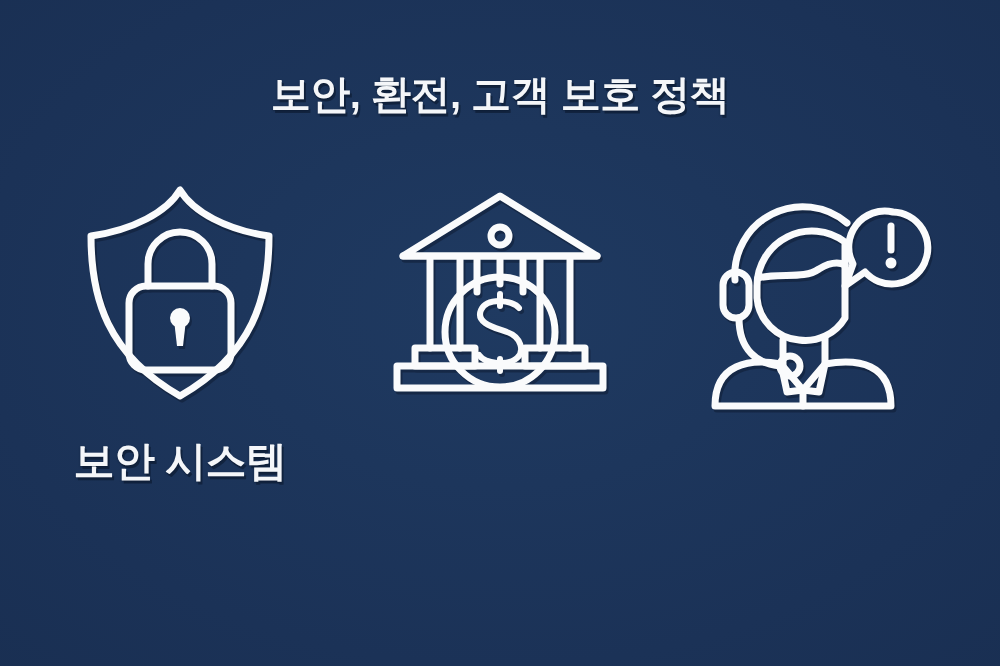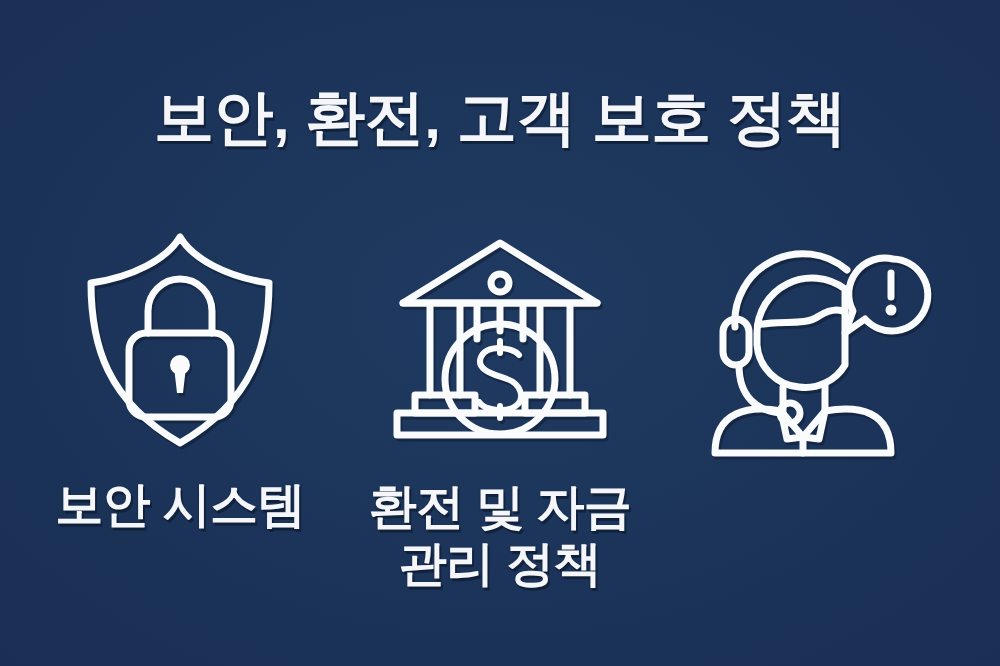--- a/index.html
+++ b/index.html
@@ -30,21 +30,21 @@
   }
 
   
   .title-wrap {
     width: 100%;
     text-align: center;
     margin-top: 46px;
   }
   .poster-title {
     display: inline-block;
-    font-size: 60px;
+    font-size: 40px;
     line-height: 1.05;
     font-weight: 700;
     letter-spacing: -0.5px;
     color: #f4f6f9;
     text-shadow:
       2px 3px 0 rgba(10, 22, 42, 0.55),
       0 1px 2px rgba(10, 22, 42, 0.5);
     white-space: nowrap;
   }
 
@@ -96,23 +96,23 @@
   }
   .ic-thin {
     fill: none;
     stroke: #fafbfc;
     stroke-width: 6;
     stroke-linecap: round;
     stroke-linejoin: round;
   }
 
   .caption {
-    margin-top: 12px;
+    margin-top: 19px;
     text-align: center;
-    font-size: 48px;
+    font-size: 41px;
     line-height: 1.18;
     font-weight: 700;
     letter-spacing: -0.6px;
     color: #f4f6f9;
     text-shadow:
       2px 3px 0 rgba(10, 22, 42, 0.55),
       0 1px 2px rgba(10, 22, 42, 0.5);
     white-space: pre-line;
   }
 
@@ -181,22 +181,20 @@
 
           <path class="ic-thin" stroke-width="9" d="M144 138
                    C 138 130, 112 127, 106 140
                    C 100 154, 122 158, 132 162
                    C 146 167, 150 181, 142 188
                    C 133 196, 110 194, 104 185"></path>
           <line class="ic-thin" stroke-width="9" x1="125" y1="124" x2="125" y2="136"></line>
           <line class="ic-thin" stroke-width="9" x1="125" y1="189" x2="125" y2="201"></line>
         </svg>
       </div>
-      <div class="caption">환전 및 자금
-관리 정책</div>
     </div>
 
     <div class="card card-support">
       <div class="icon-box">
         <svg viewBox="0 0 250 250" xmlns="http://www.w3.org/2000/svg" role="img" aria-hidden="true">
 
           <path class="ic" stroke-width="9" d="M40 112 A68 68 0 0 1 152 55"></path>
 
           <rect class="ic" stroke-width="9" x="28" y="104" width="26" height="46" rx="13" ry="13"></rect>
 

